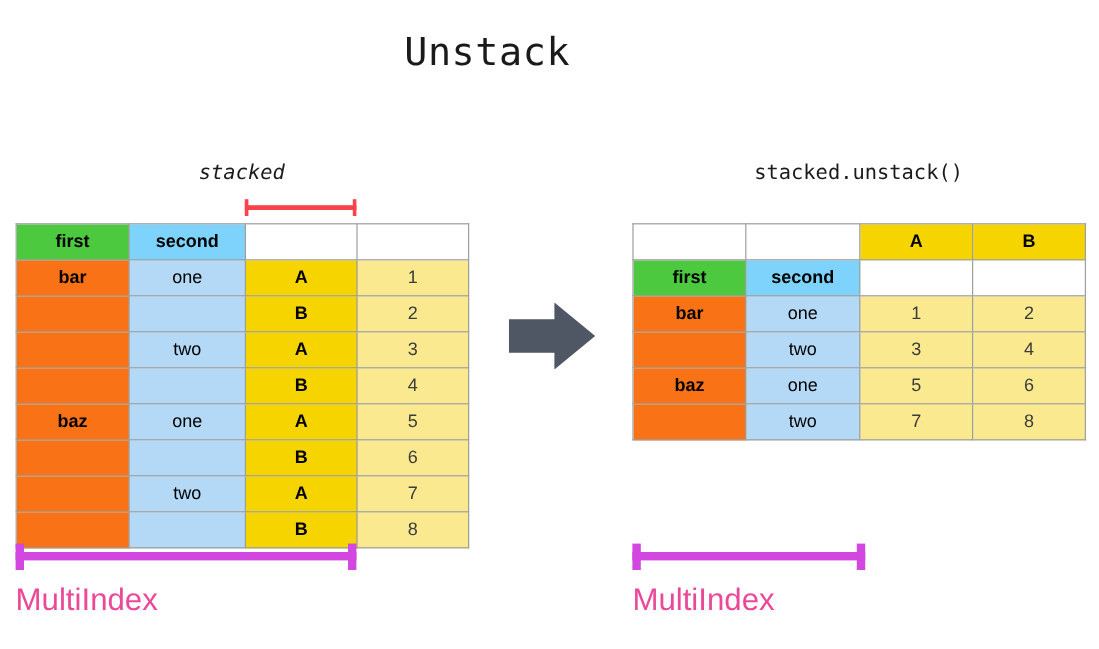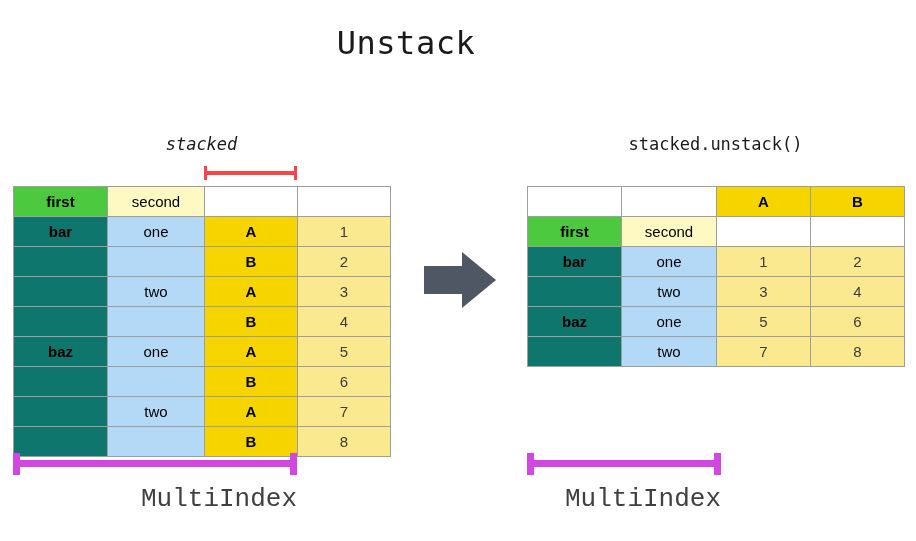--- a/index.html
+++ b/index.html
@@ -50,22 +50,22 @@
     border: 1px solid #9e9e9e;
     height: 29px;
     padding: 0;
     text-align: center;
     vertical-align: middle;
     font-size: 15px;
     line-height: 29px;
   }
   .c-white  { background: #ffffff; }
   .c-green  { background: #4CC93F; color: #000; font-weight: bold; }
-  .c-lgreen { background: #fef9c3; color: #000; font-weight: normal; margin-top: 45px; }
-  .c-blue   { background: #0f766e; color: #000; font-weight: bold; }
+  .c-lgreen { background: #7dd3fc; color: #000; font-weight: bold; margin-top: 45px; }
+  .c-blue   { background: #f97316; color: #000; font-weight: bold; }
   .c-lblue  { background: #B3D9F7; color: #000; font-weight: normal; }
   .c-gold   { background: #F5D400; color: #000; font-weight: bold; }
   .c-pyell  { background: #FAE98E; color: #3c3c3c; font-weight: normal; }
 
   #table-stacked  { top: 186px; left: 13px; }
   #table-unstack  { top: 186px; left: 527px; }
 
   
   #red-bracket {
     position: absolute;
@@ -105,24 +105,24 @@
     height: 22px;
     background: #D247E0;
   }
   .mi-bracket .cap.l { left: 0; }
   .mi-bracket .cap.r { right: 0; }
   #mi-bracket-left  { top: 453px; left: 13px;  width: 284px; }
   #mi-bracket-right { top: 453px; left: 527px; width: 194px; }
 
   .mi-label {
     position: absolute;
-    font-family: Liberation Mono, monospace;
+    font-family: Liberation Sans, sans-serif;
     font-size: 26px;
-    color: #404040;
-    text-align: right;
+    color: #ec4899;
+    text-align: left;
     white-space: nowrap;
   }
   #mi-label-left  { top: 484px; left: 13px;  width: 284px; }
   #mi-label-right { top: 484px; left: 527px; width: 194px; }
 
   
   #flow-arrow {
     position: absolute;
     top: 252px;
     left: 424px;

